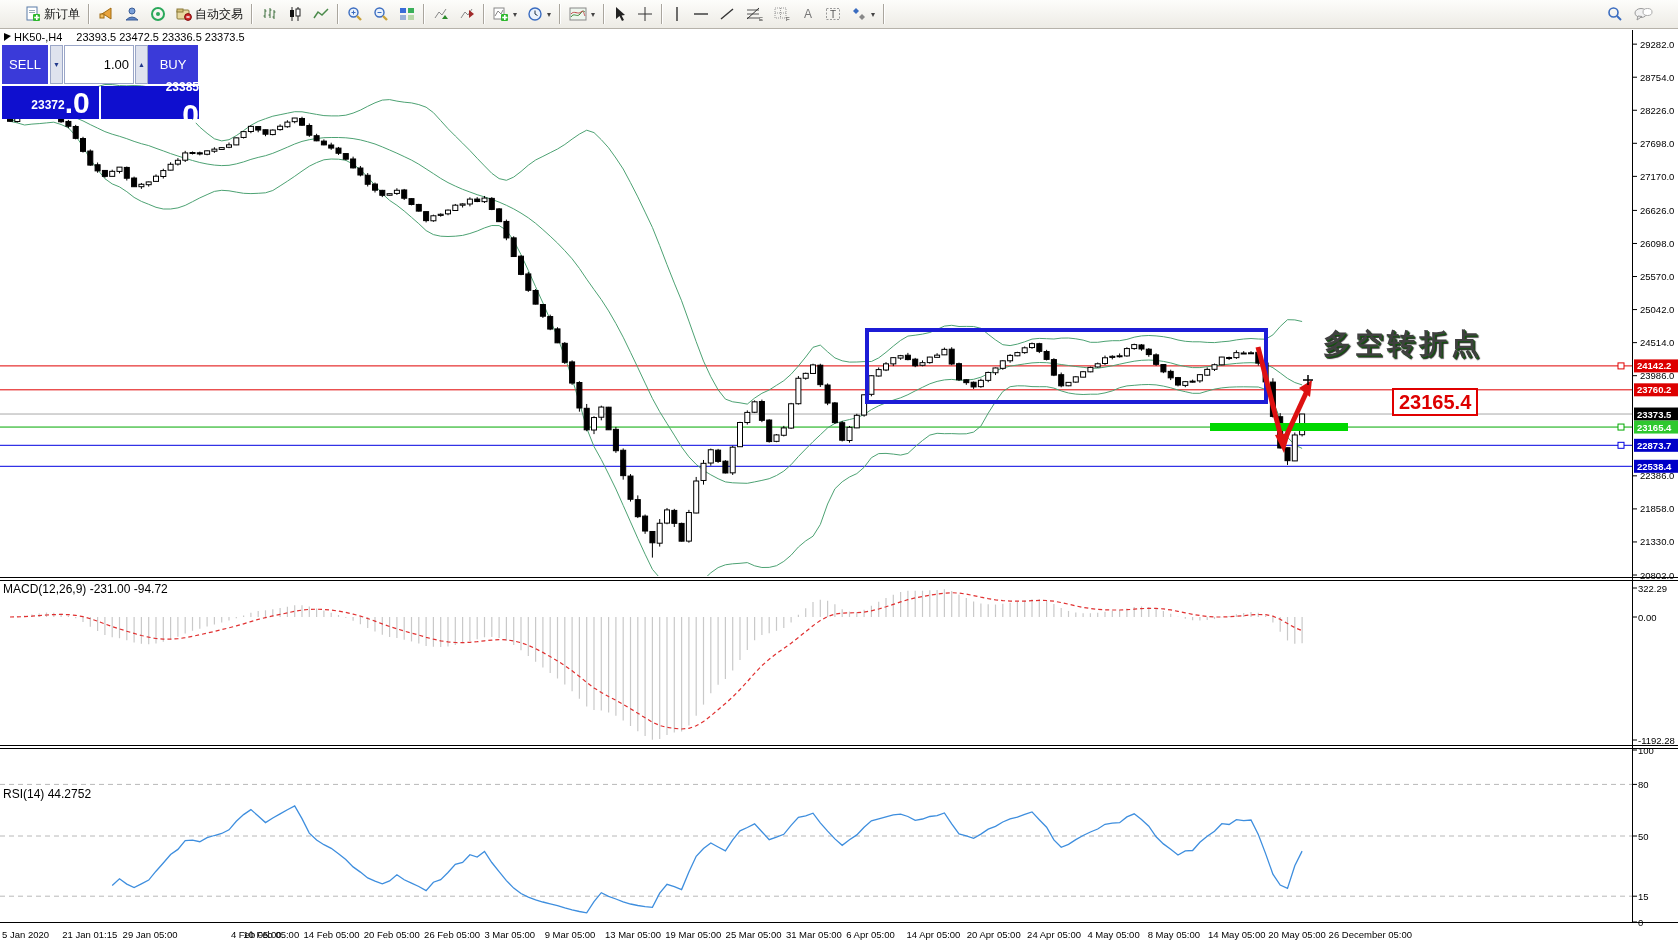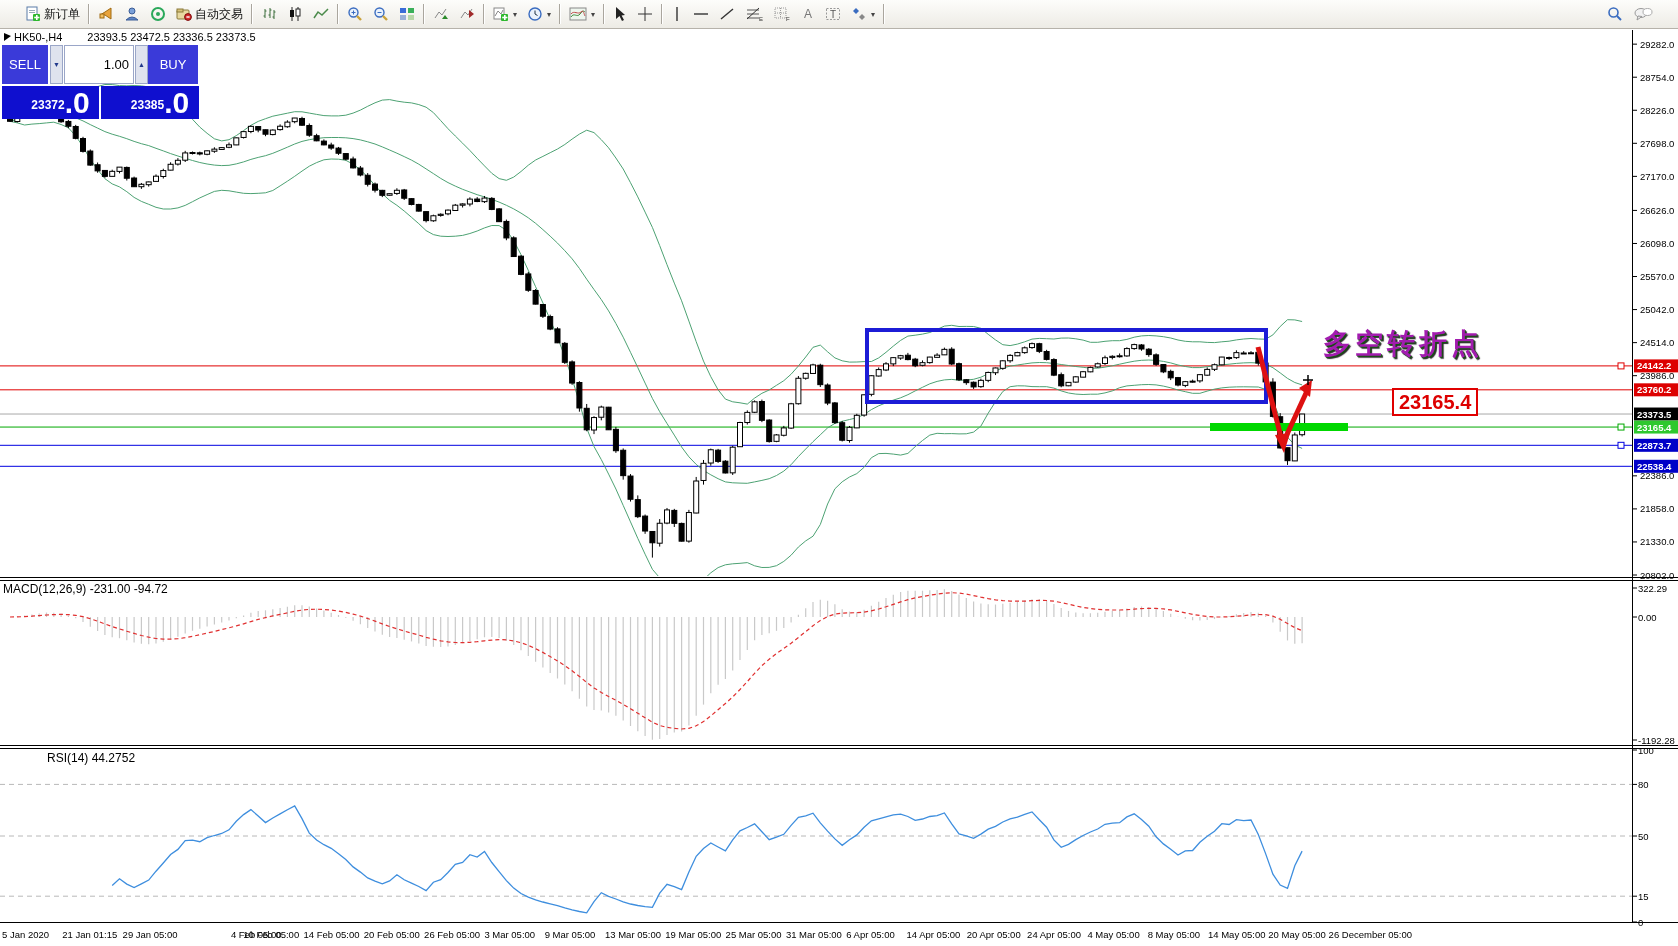--- a/index.html
+++ b/index.html
@@ -33,26 +33,26 @@
     display:flex;align-items:center;justify-content:center;font-size:7px;color:#223a8c;}
   .tw-val{width:70px;background:#fff;border:1px solid #9aa6c8;box-sizing:border-box;
     font-size:13px;color:#000;display:flex;align-items:center;justify-content:flex-end;
     padding-right:4px;margin:0 1px;}
   .tw-row2{display:flex;height:33px;}
   .tw-price{background:#0f0fcf;color:#fff;display:flex;align-items:flex-end;
     justify-content:center;padding-bottom:1px;}
   .tw-price .pi{font-size:12px;font-weight:bold;line-height:26px;margin-left:20px;}
   .tw-price .pd{font-size:30px;font-weight:bold;line-height:30px;}
   .tw-price.left{width:97px;margin-right:2px;}
-  .tw-price.right{width:98px;}
+  .tw-price.right{width:98px;flex-direction:column;}
   
   .panel-label{position:absolute;font-size:12px;color:#000;z-index:15;}
   
   #turning-point{position:absolute;left:1323px;top:325px;font-size:28px;font-weight:bold;
-    color:#a21caf;letter-spacing:4px;z-index:18;
+    color:#404040;letter-spacing:4px;z-index:18;
     text-shadow:1px 1px 0 #14550f,2px 2px 1px #2a2a2a;}
   #level-box{position:absolute;left:1392px;top:388px;border:2px solid #e00000;background:#fff;
     color:#dd0000;font-size:20px;font-weight:bold;padding:0 5px;line-height:24px;z-index:18;}
   #chart-svg{position:absolute;left:0;top:0;z-index:5;}
   #time-axis{position:absolute;left:0;top:925px;width:1394px;height:21px;background:#fff;z-index:10;}
   .time-label{position:absolute;top:4px;font-size:9.5px;color:#000;white-space:nowrap;}
 </style>
 </head>
 <body>
 <div id="root">
@@ -257,21 +257,21 @@
           <ellipse cx="8" cy="7" rx="6" ry="4.5" fill="#f2f2f2" stroke="#999"></ellipse>
           <polygon points="5,10 4,14 9,10.5" fill="#f2f2f2" stroke="#999"></polygon>
           <ellipse cx="14.5" cy="6" rx="4.5" ry="3.5" fill="#fff" stroke="#aaa"></ellipse>
         </svg>
     </div>
   </div>
 
   <div id="hdr-cursor"></div>
   <div id="chart-header">
     <span>HK50-,H4</span>
-    <span style="margin-left:22px;">23393.5 23472.5 23336.5 23373.5</span>
+    <span style="margin-left:11px;">23393.5 23472.5 23336.5 23373.5</span>
   </div>
 
   <div id="trade-widget">
     <div class="tw-row1">
       <div class="tw-sell">SELL</div>
       <div class="tw-spin">▼</div>
       <div class="tw-val">1.00</div>
       <div class="tw-spin">▲</div>
       <div class="tw-buy">BUY</div>
     </div>
@@ -281,21 +281,21 @@
           <span class="pd">.0</span>
       </div>
       <div class="tw-price right">
         <span class="pi">23385</span>
           <span class="pd">.0</span>
       </div>
     </div>
   </div>
 
   <div class="panel-label" style="left:3px;top:582px;">MACD(12,26,9) -231.00 -94.72</div>
-  <div class="panel-label" style="left:3px;top:751px;margin-left:44px;">RSI(14) 44.2752</div>
+  <div class="panel-label" style="left:3px;top:787px;">RSI(14) 44.2752</div>
 
   <div id="turning-point">多空转折点</div>
   <div id="level-box">23165.4</div>
 
   <svg id="chart-svg" width="1678" height="946">
     <defs>
       <clipPath id="clip-main">
           <rect x="0" y="30" width="1632" height="546"></rect>
         </clipPath>
       <clipPath id="clip-macd">

